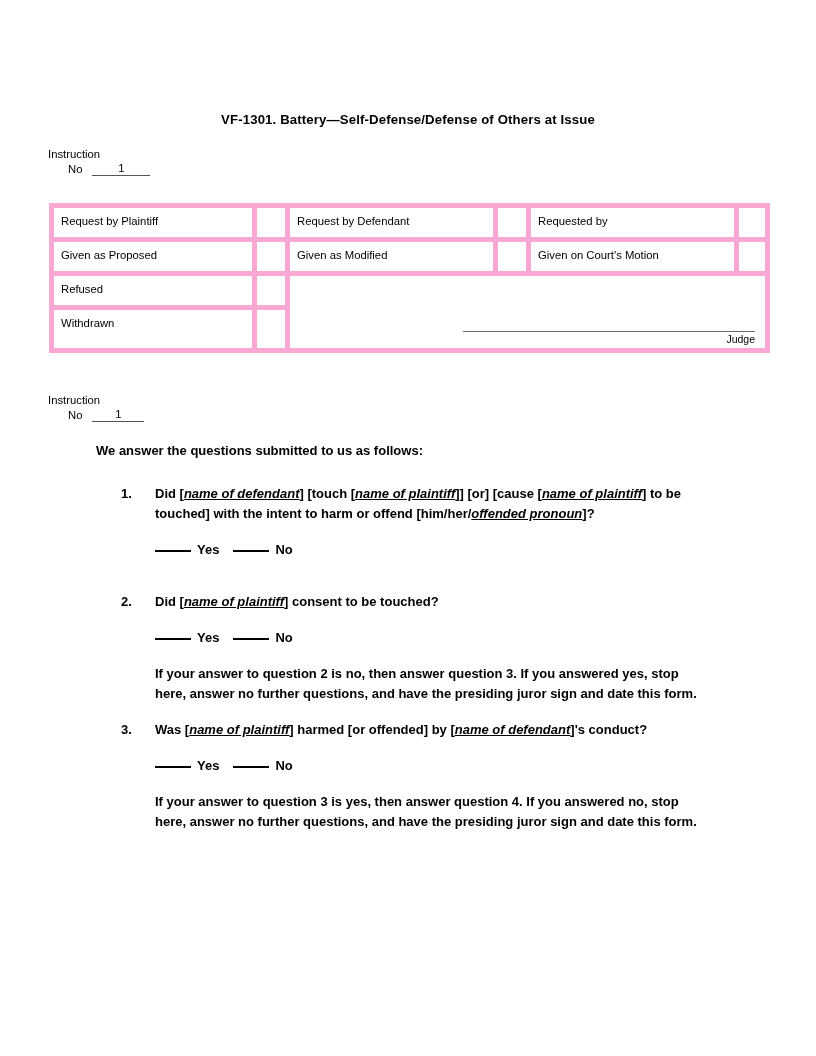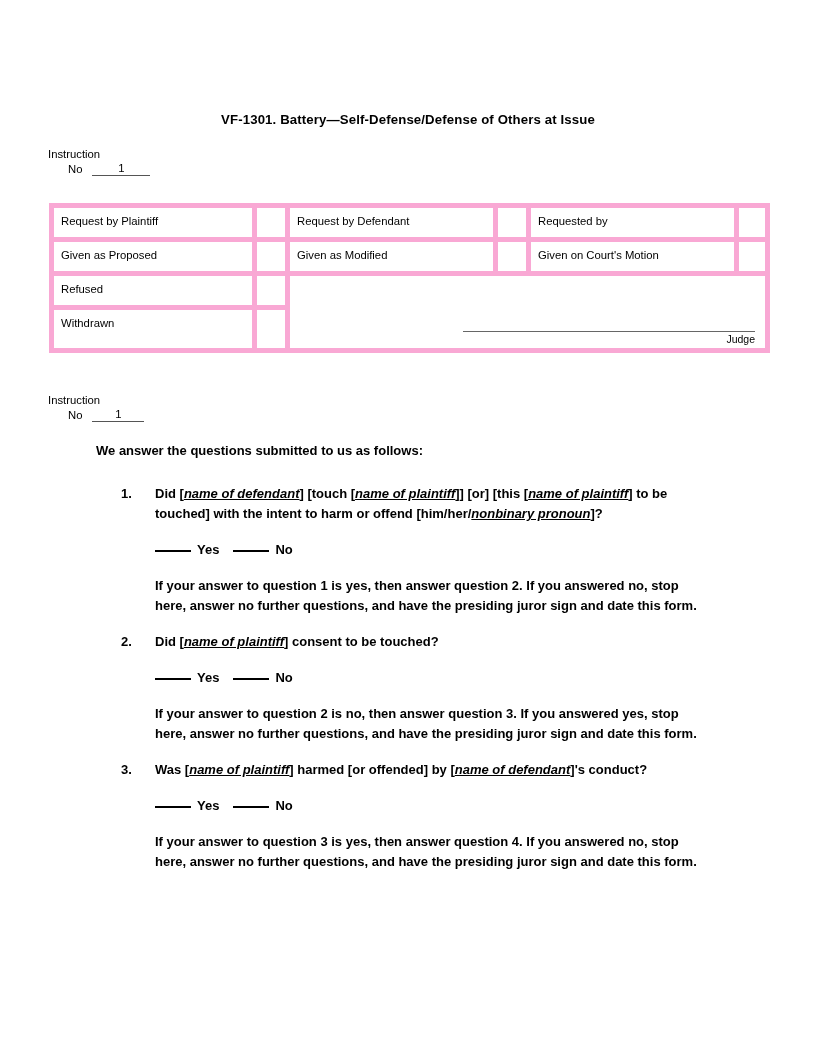--- a/index.html
+++ b/index.html
@@ -230,26 +230,25 @@
     <span class="ln2">
       <span class="instr-no-label">No</span><span class="instr-blank">1</span>
     </span>
   </div>
 
   <div class="answer-heading">We answer the questions submitted to us as follows:</div>
 
   <div class="question-block" id="questions-container" style="top:468px;">
       <div class="q-row">
         <span class="q-num">1.</span>
-        <span class="q-text"><span>Did [</span><i>name of defendant</i><span>] [touch [</span><i>name of plaintiff</i><span>]] [or] [this [</span><i>name of plaintiff</i><span>] to be touched] with the intent to harm or offend [him/her/</span><i>nonbinary pronoun</i><span>]?</span></span>
+        <span class="q-text"><span>Did [</span><i>name of defendant</i><span>] [touch [</span><i>name of plaintiff</i><span>]] [or] [cause [</span><i>name of plaintiff</i><span>] to be touched] with the intent to harm or offend [him/her/</span><i>offended pronoun</i><span>]?</span></span>
       </div>
       <div class="sp-16"></div>
       <div class="yesno"><span class="blank-short"></span><span class="lbl">Yes</span><span class="gap"></span><span class="blank-short"></span><span class="lbl">No</span></div>
       <div class="sp-16"></div>
-      <div class="directive">If your answer to question 1 is yes, then answer question 2. If you answered no, stop here, answer no further questions, and have the presiding juror sign and date this form.</div>
       <div class="sp-16"></div>
       <div class="q-row">
         <span class="q-num">2.</span>
         <span class="q-text"><span>Did [</span><i>name of plaintiff</i><span>] consent to be touched?</span></span>
       </div>
       <div class="sp-16"></div>
       <div class="yesno"><span class="blank-short"></span><span class="lbl">Yes</span><span class="gap"></span><span class="blank-short"></span><span class="lbl">No</span></div>
       <div class="sp-16"></div>
       <div class="directive">If your answer to question 2 is no, then answer question 3. If you answered yes, stop here, answer no further questions, and have the presiding juror sign and date this form.</div>
       <div class="sp-16"></div>

